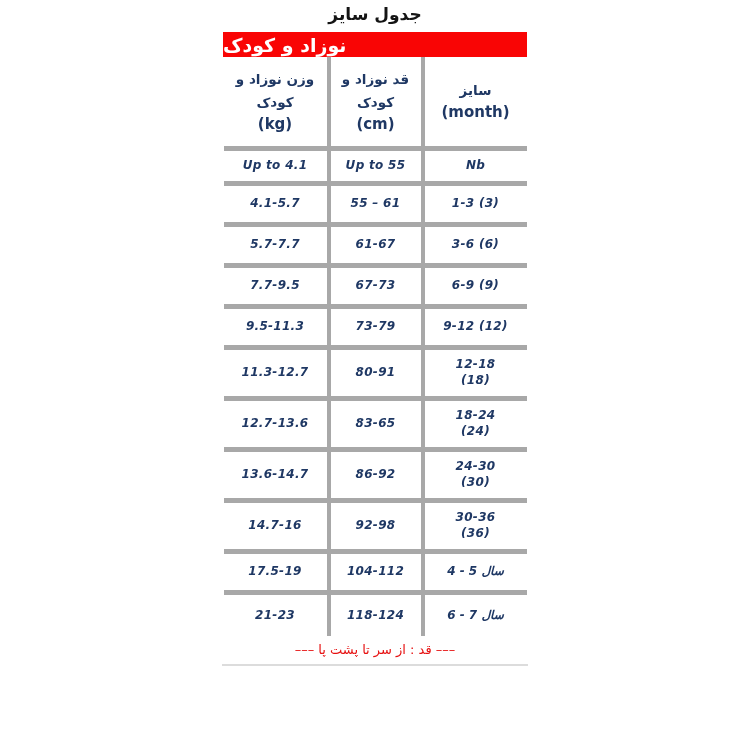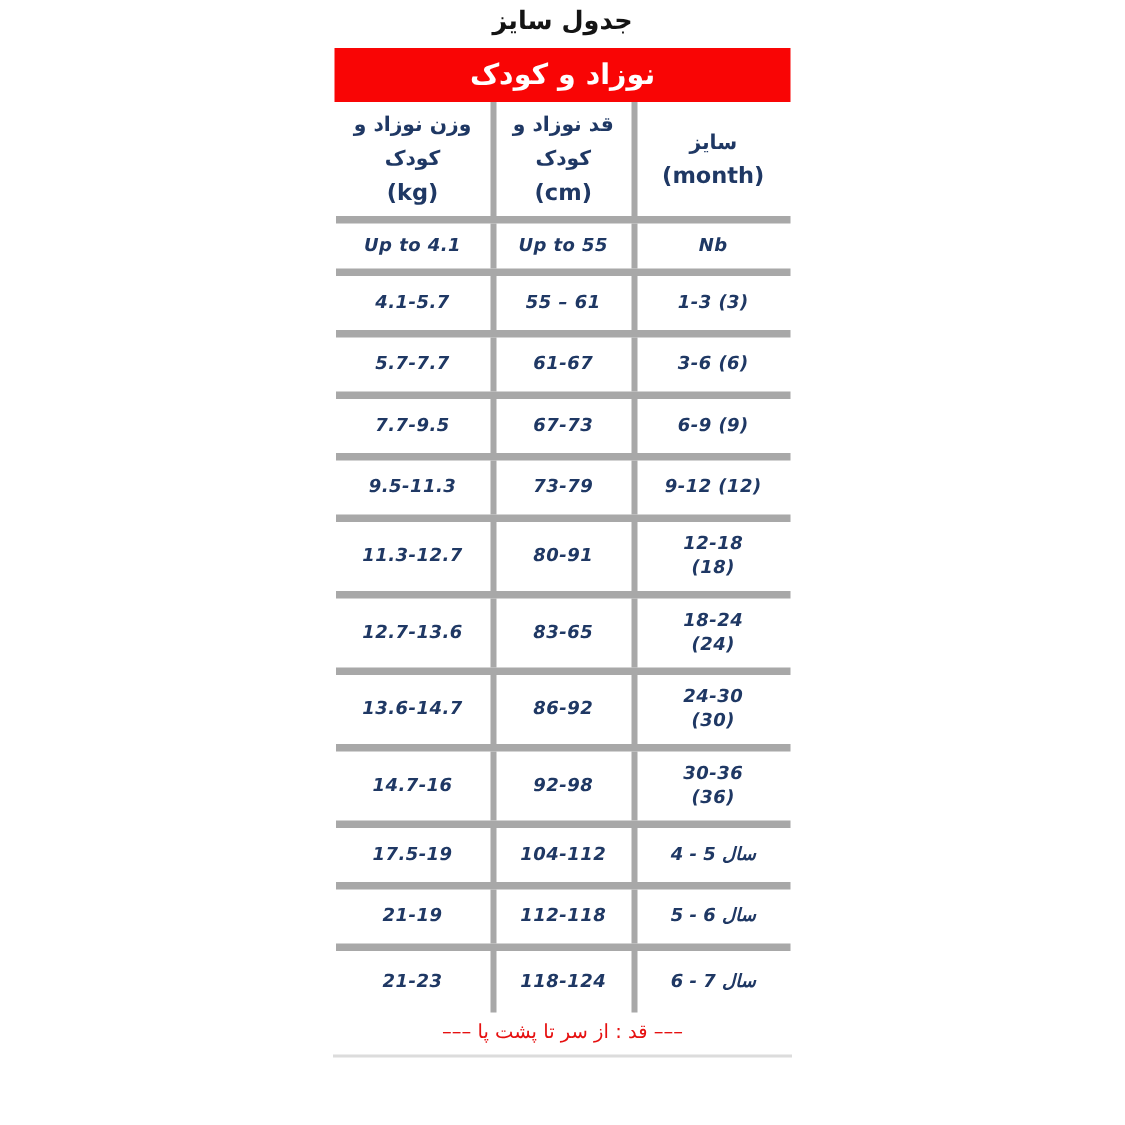--- a/index.html
+++ b/index.html
@@ -13,31 +13,31 @@
     display:flex;flex-direction:column;align-items:center;
     position:relative;
   }
   .title{
     margin-top:4px;
     font-size:17px;font-weight:bold;color:#141414;
     direction:rtl;
   }
   .banner{
     margin-top:8px;
-    width:304px;height:36px;
+    width:304px;height:25px;
     background:var(--banner-red,#f90505);
-    display:flex;align-items:center;justify-content:center;
+    display:flex;align-items:center;justify-content:flex-start;
     flex:0 0 auto;
   }
   .banner-label{
     color:#ffffff;font-weight:bold;font-size:19px;direction:rtl;
   }
   .size-table{width:303px;flex:0 0 auto;}
   .thead{
-    display:flex;height:81px;box-sizing:border-box;
+    display:flex;height:94px;box-sizing:border-box;
     border-bottom:5px solid var(--grid-gray,#a8a8a8);
   }
   .tcell{
     box-sizing:border-box;
     display:flex;flex-direction:column;align-items:center;justify-content:center;
     text-align:center;
   }
   .col-weight{width:103px;}
   .col-height{
     width:98px;
@@ -176,27 +176,20 @@
           </div>
         </div>
         <div class="trow">
           <div class="tcell col-weight">17.5-19</div>
           <div class="tcell col-height">104-112</div>
           <div class="tcell col-size" dir="ltr">
             <div>4 - 5 سال</div>
           </div>
         </div>
         <div class="trow">
-          <div class="tcell col-weight">21-19</div>
-          <div class="tcell col-height">112-118</div>
-          <div class="tcell col-size" dir="ltr">
-            <div>5 - 6 سال</div>
-          </div>
-        </div>
-        <div class="trow">
           <div class="tcell col-weight">21-23</div>
           <div class="tcell col-height">118-124</div>
           <div class="tcell col-size" dir="ltr">
             <div>6 - 7 سال</div>
           </div>
         </div>
       </div>
 
   </div>
 

